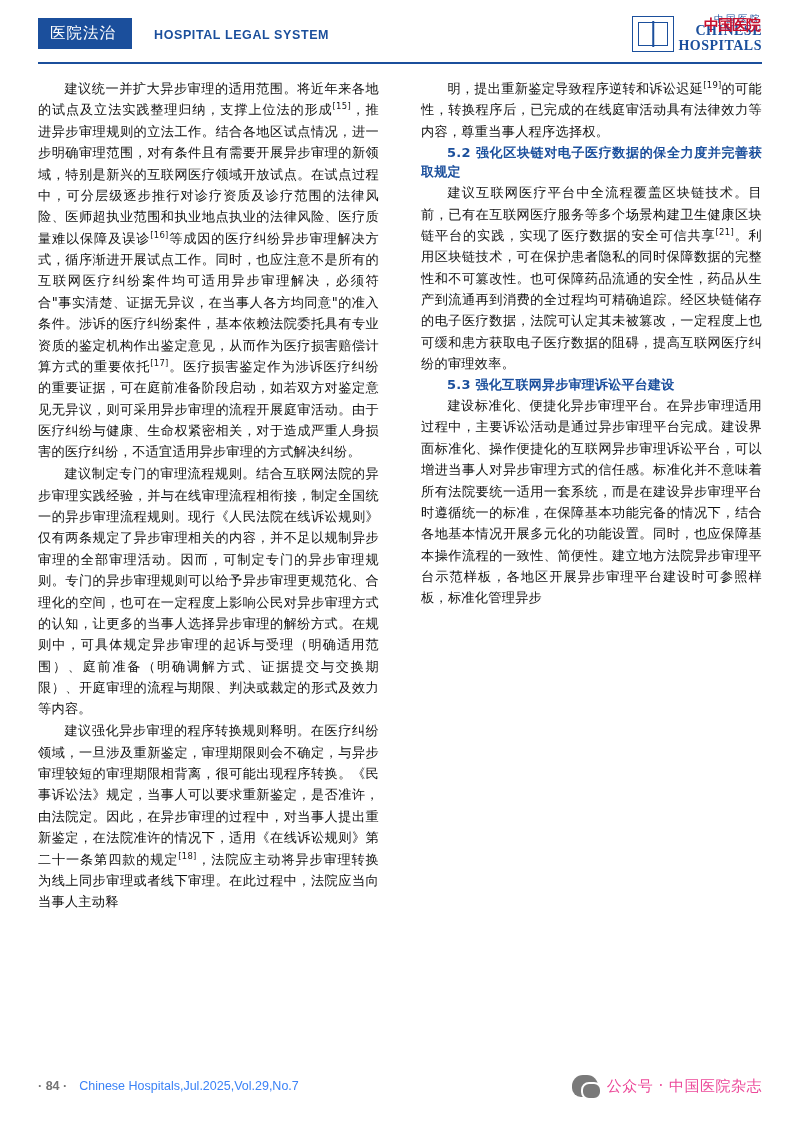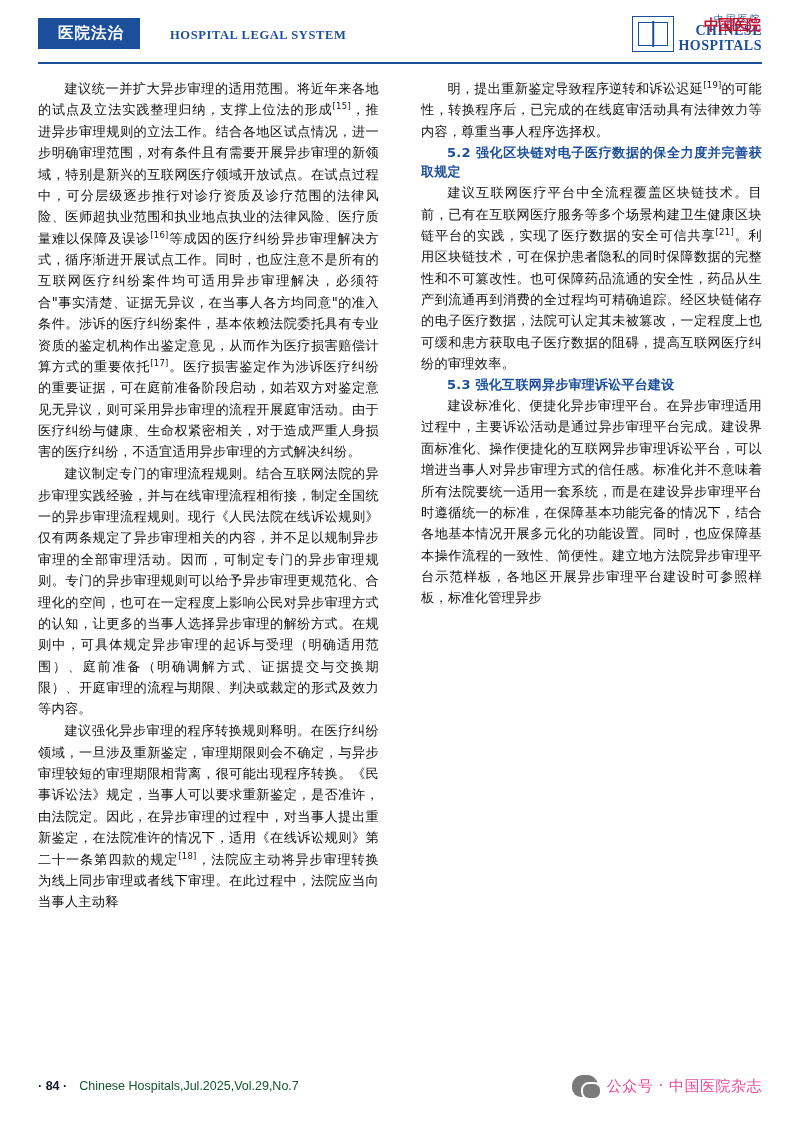--- a/index.html
+++ b/index.html
@@ -22,33 +22,33 @@
     height: 44px;
     margin: 18px 38px 0 38px;
     border-bottom: 2px solid #1b4f9c;
     display: flex;
     align-items: flex-start;
   }
   .header-tab {
     background: #1b4f9c;
     color: #ffffff;
     font-size: 15.5px;
-    font-weight: bold;
+    font-weight: normal;
     letter-spacing: 1px;
-    padding: 7px 16px 7px 20px;
+    padding: 7px 16px 7px 12px;
     line-height: 1.1;
   }
   .header-en {
     color: #1b4f9c;
     font-size: 12.5px;
     font-weight: bold;
     letter-spacing: 0.6px;
-    margin-left: 30px;
+    margin-left: 22px;
     margin-top: 10px;
-    font-family: Liberation Serif, serif;
+    font-family: Liberation Sans, sans-serif;
   }
   .header-logo {
     position: absolute;
     right: 0;
     top: -4px;
     display: flex;
     align-items: center;
     text-align: right;
   }
   .logo-mark {
@@ -143,29 +143,29 @@
   
   .page-footer {
     position: absolute;
     left: 38px;
     right: 38px;
     bottom: 34px;
     display: flex;
     align-items: center;
   }
   .folio {
-    color: #0f172a;
+    color: #737373;
     font-size: 12.5px;
     font-weight: bold;
     font-family: "Liberation Sans", sans-serif;
     margin-right: 12px;
     white-space: nowrap;
   }
   .footer-journal {
-    color: #14532d;
+    color: #3b82f6;
     font-size: 12.5px;
     font-family: "Liberation Sans", sans-serif;
     white-space: nowrap;
   }
   .footer-wechat {
     margin-left: auto;
     display: flex;
     align-items: center;
     color: #ec4899;
     font-size: 15px;

